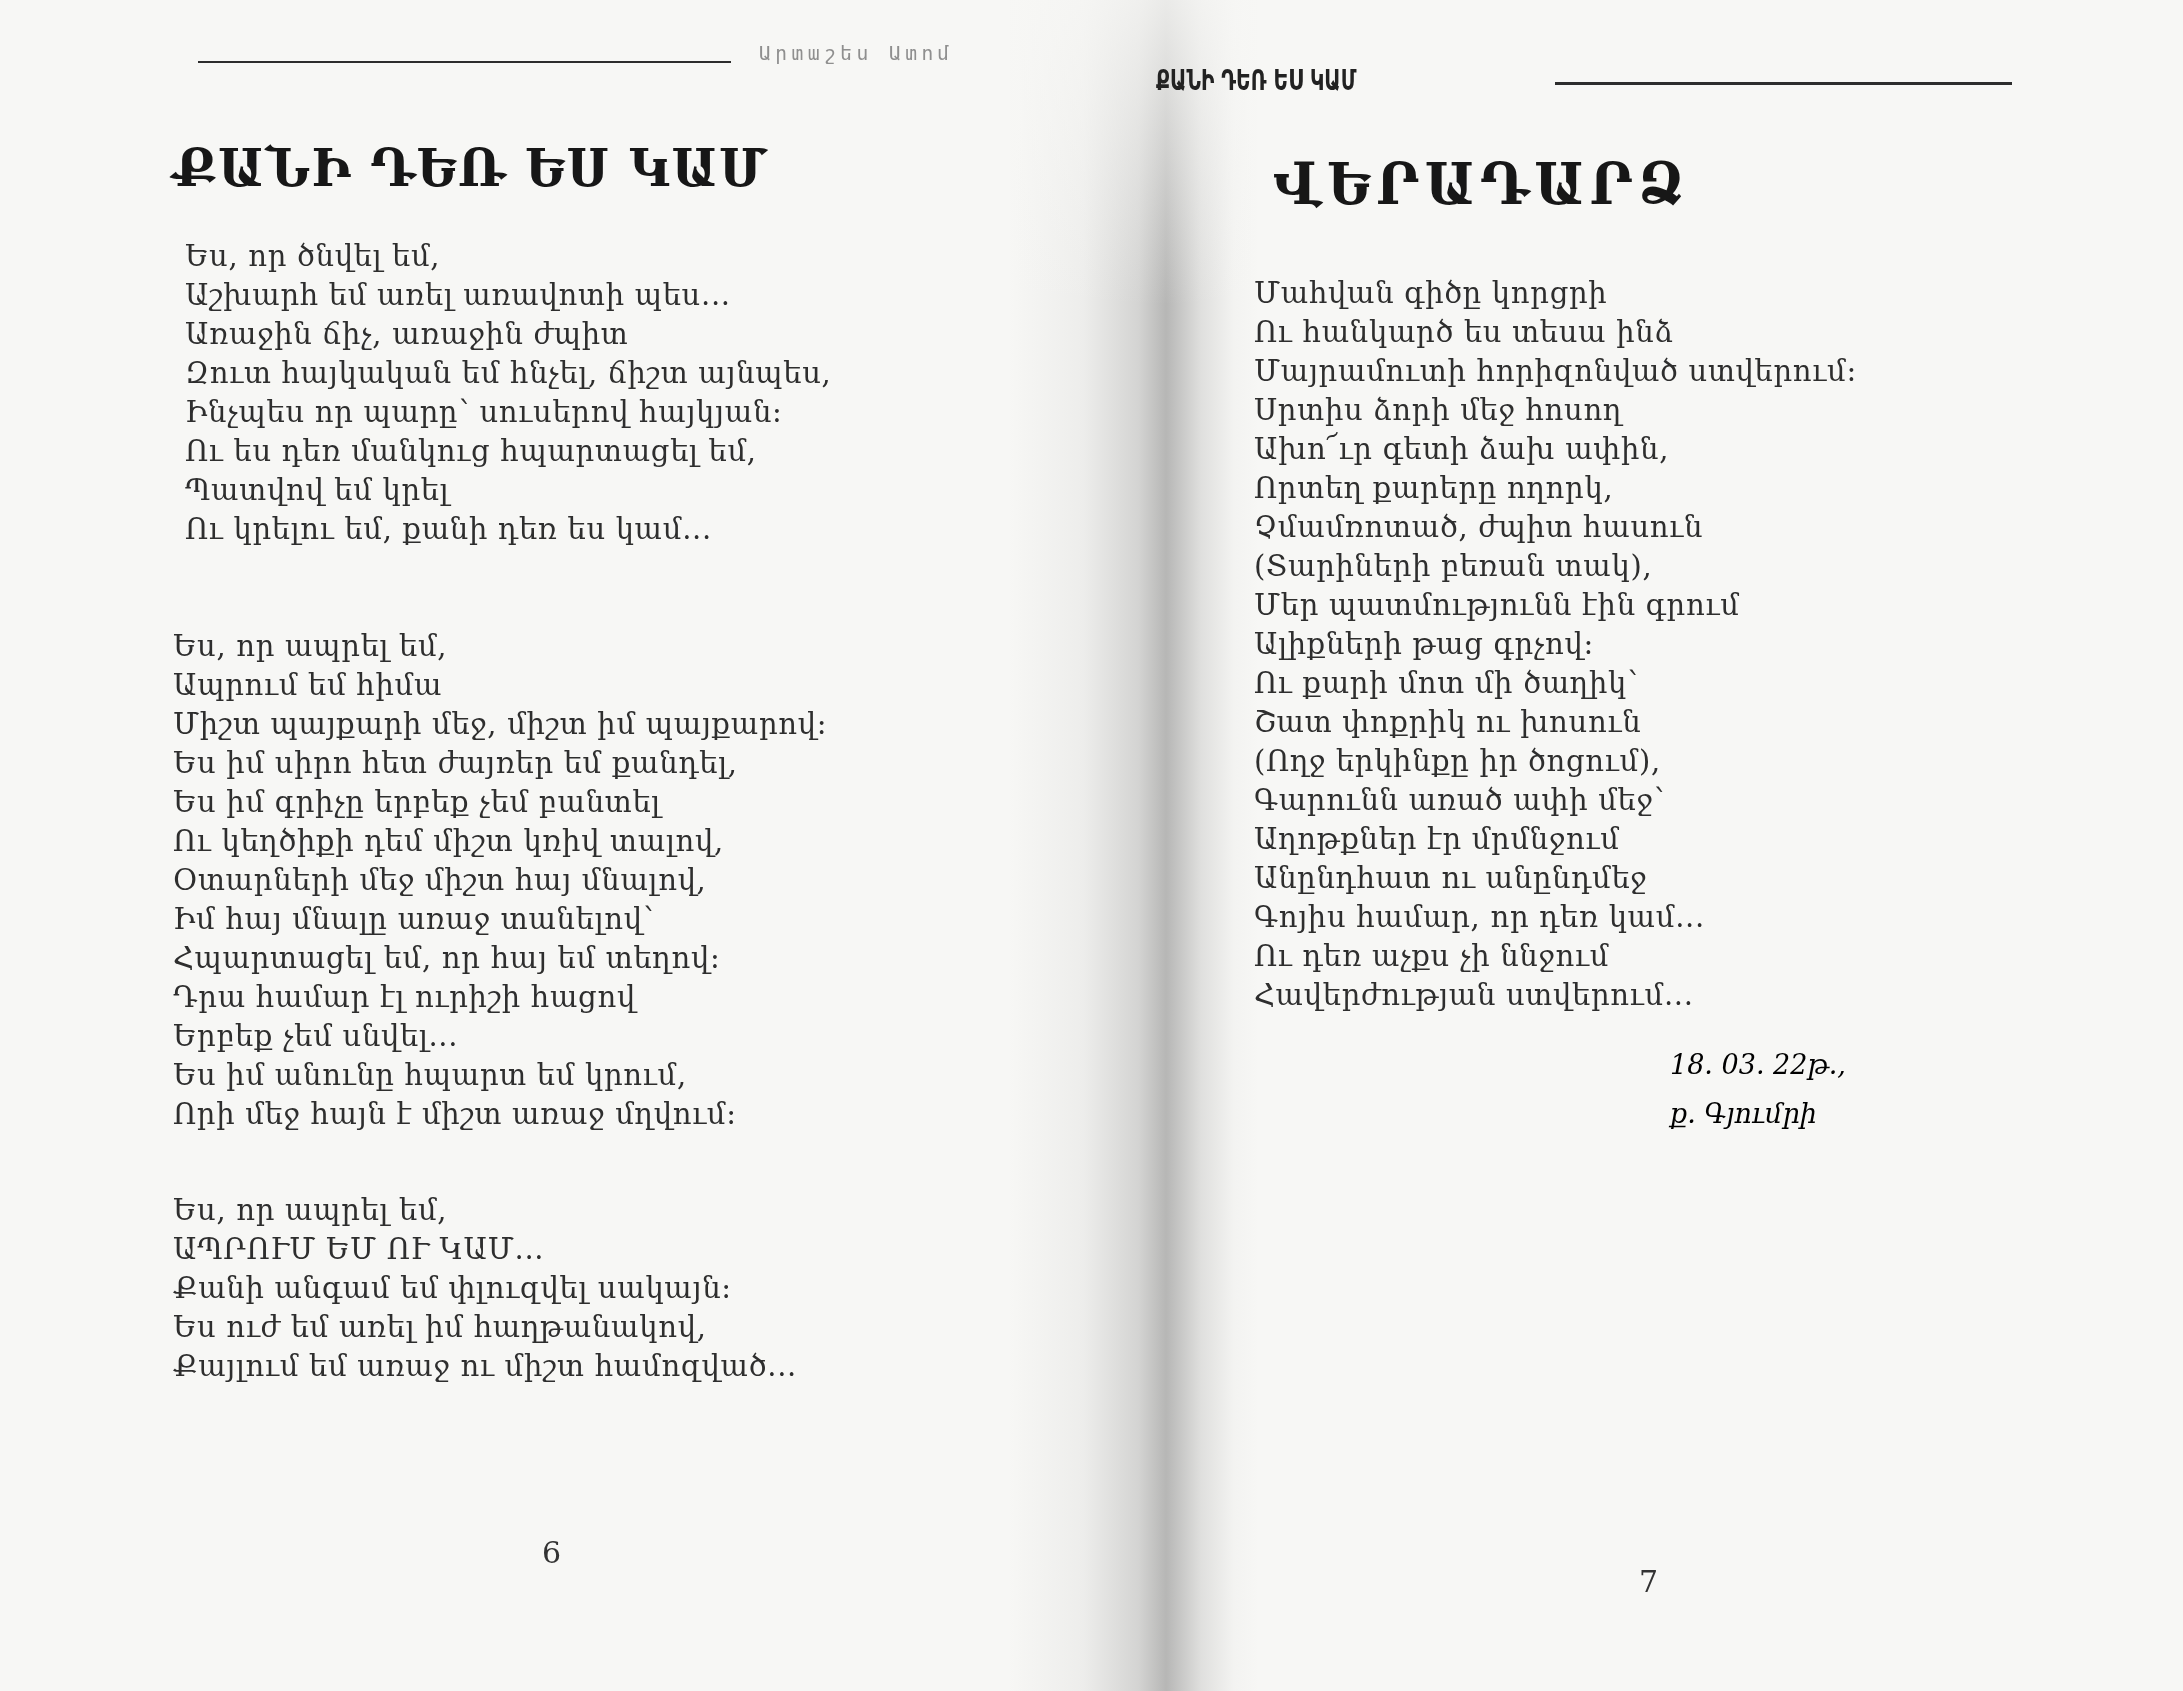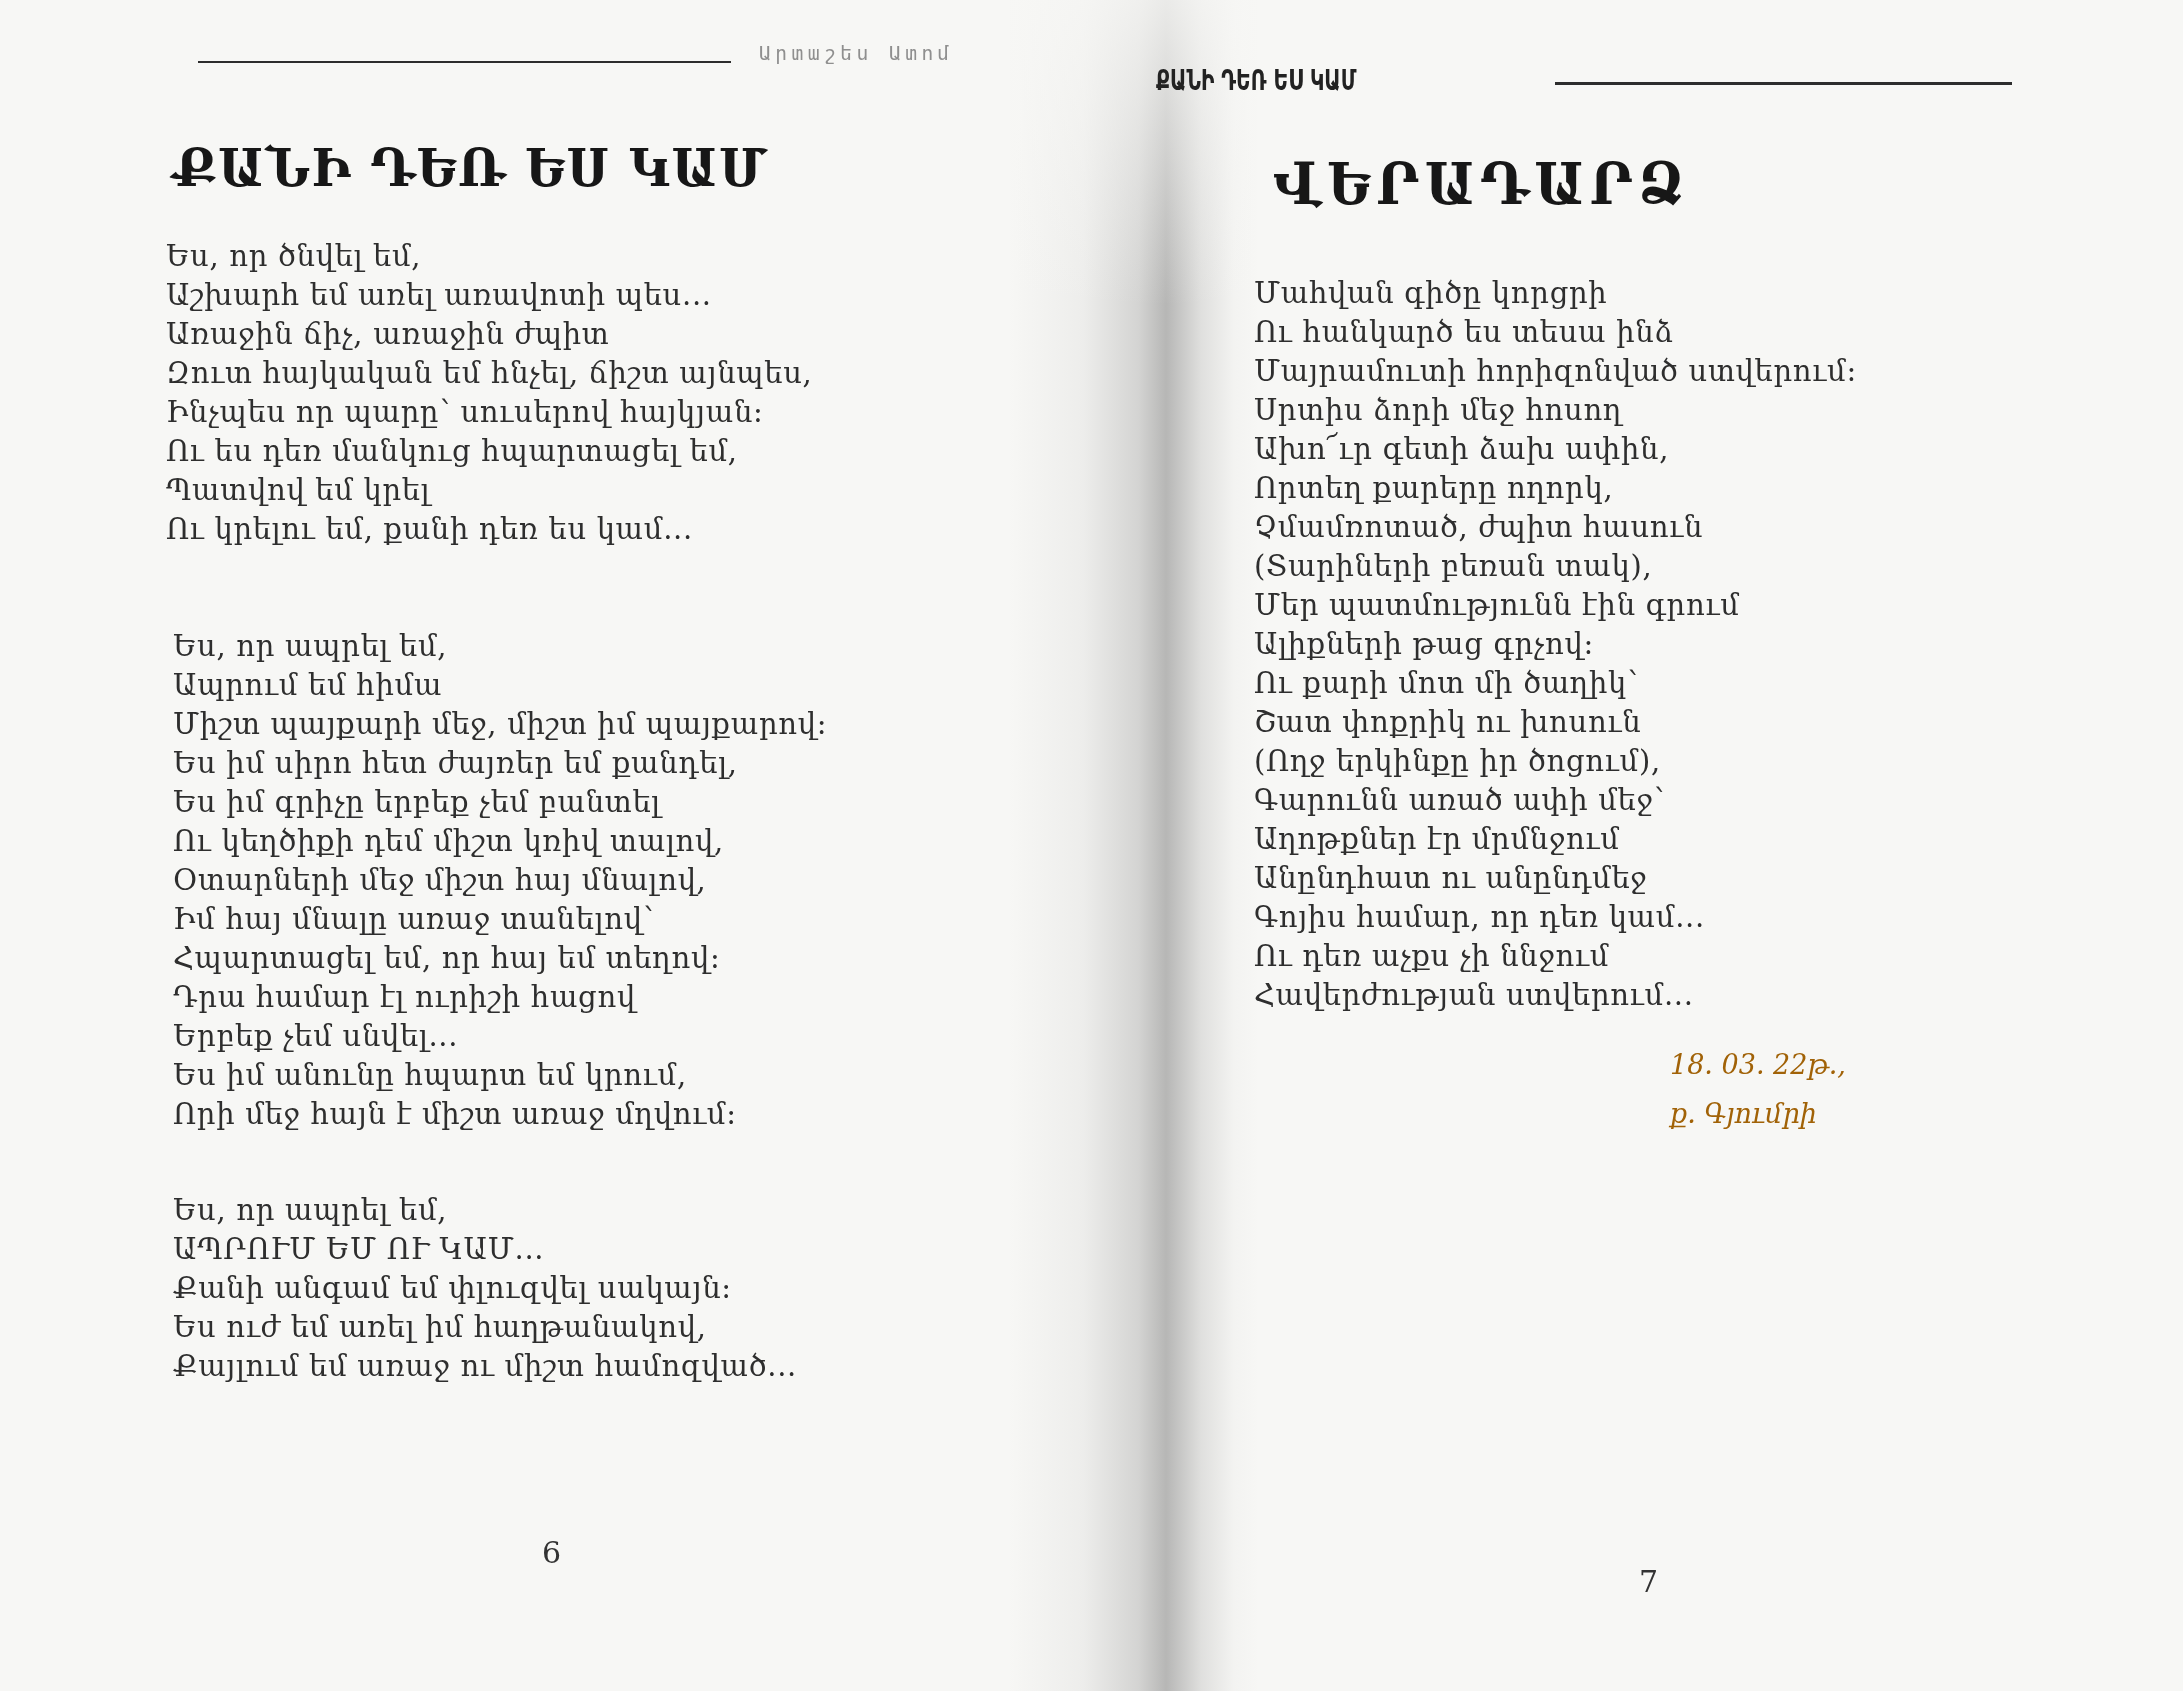--- a/index.html
+++ b/index.html
@@ -55,28 +55,28 @@
     font-weight:bold;color:#171717;
     font-family:"DejaVu Serif","DejaVu Sans",serif;
     white-space:nowrap;margin:0;
   }
   .poem-title.left{left:173px;top:137px;font-size:52px;letter-spacing:1.5px;transform:scaleX(0.94);transform-origin:left top;}
   .poem-title.right{left:1273px;top:150px;font-size:58px;letter-spacing:5.8px;transform:scaleX(0.92);transform-origin:left top;}
 
   .stanza{position:absolute;font-size:29px;line-height:39px;letter-spacing:0.7px;color:#2e2e2e;white-space:nowrap;}
   .stanza .poem-line{height:39px;}
 
-  #stanza-l1{left:166px;top:237px;}
+  #stanza-l1{left:185px;top:237px;}
   #stanza-l2{left:173px;top:627px;}
   #stanza-l3{left:173px;top:1191px;}
   #stanza-r1{left:1254px;top:258px;margin-top:16px;}
 
   .dateline{
     position:absolute;font-style:italic;font-size:27px;line-height:51px;
-    color:#a16207;white-space:nowrap;
+    color:#000000;white-space:nowrap;
   }
   .dateline.left{left:559px;top:1436px;}
   .dateline.right{left:1670px;top:1040px;line-height:49px;}
 
   .page-number{position:absolute;font-size:30px;color:#333;}
   .page-number.left{left:542px;top:1535px;}
   .page-number.right{left:1639px;top:1564px;}
 </style>
 </head>
 <body>

